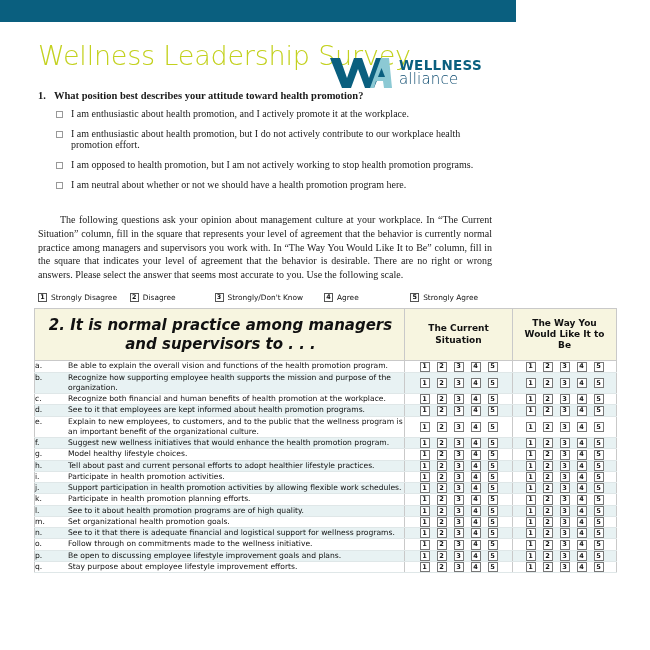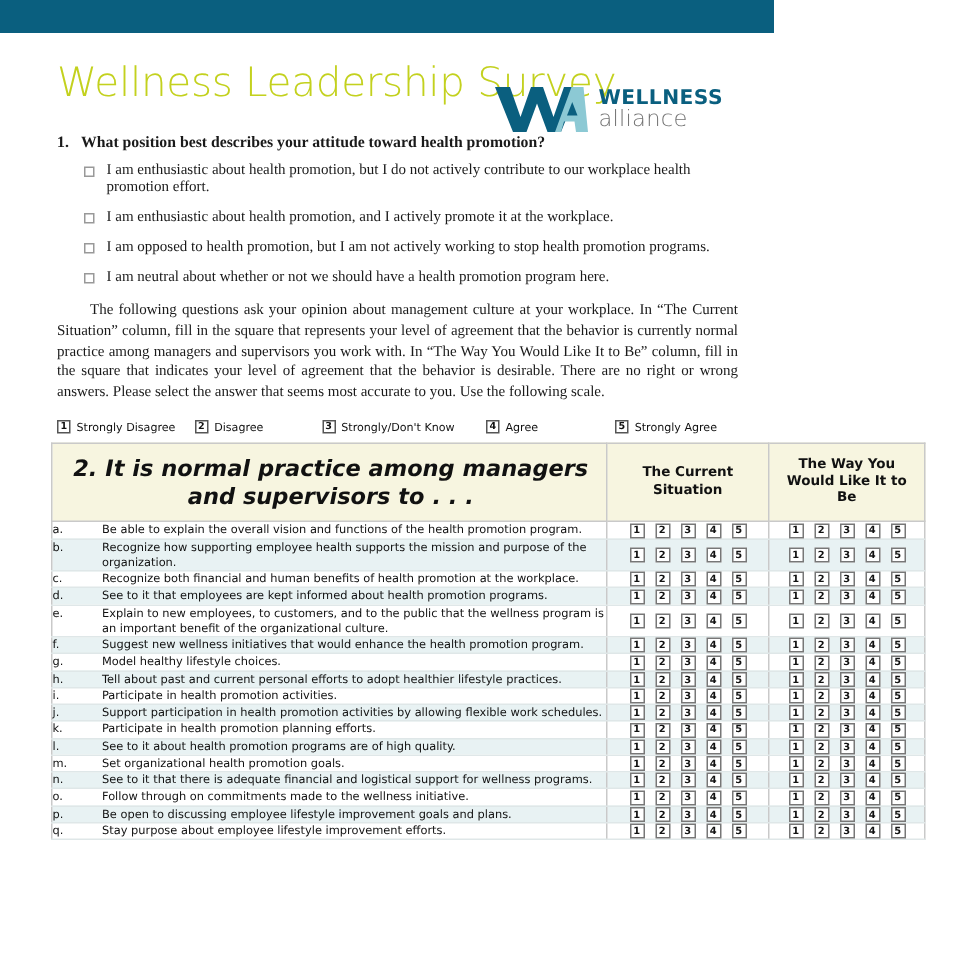--- a/index.html
+++ b/index.html
@@ -59,21 +59,21 @@
   .logo-text .l1 {
     font-size: 13.5px;
     font-weight: bold;
     letter-spacing: 0.3px;
     color: #0a5f7f;
   }
   .logo-text .l2 {
     font-size: 15px;
     font-weight: 300;
     letter-spacing: 0.2px;
-    color: #737373;
+    color: #0c4a6e;
     margin-top: 1px;
   }
 
   
   .q1 {
     padding: 0 34px 0 38px;
     margin-top: 2px;
   }
   .q1-title {
     display: flex;
@@ -96,21 +96,21 @@
     border: 1px solid #999;
     background: #fff;
     flex: none;
     margin-top: 3px;
     margin-right: 8px;
   }
 
   
   .instructions {
     padding: 0 24px 0 38px;
-    margin-top: 10px;
+    margin-top: 23px;
     font-size: 10px;
     line-height: 1.38;
     color: #1a1a1a;
     text-align: justify;
     text-indent: 22px;
   }
 
   
   .scale {
     display: flex;
@@ -244,25 +244,25 @@
   </div>
 
   <div class="q1">
     <div class="q1-title">
       <span class="q1-num">1.</span>
       <span>What position best describes your attitude toward health promotion?</span>
     </div>
     <div class="q1-opts">
       <label class="q1-opt">
         <span class="cbox"></span>
-        <span>I am enthusiastic about health promotion, but I do not actively contribute to our workplace health promotion effort.</span>
+        <span>I am enthusiastic about health promotion, and I actively promote it at the workplace.</span>
       </label>
       <label class="q1-opt">
         <span class="cbox"></span>
-        <span>I am enthusiastic about health promotion, and I actively promote it at the workplace.</span>
+        <span>I am enthusiastic about health promotion, but I do not actively contribute to our workplace health promotion effort.</span>
       </label>
       <label class="q1-opt">
         <span class="cbox"></span>
         <span>I am opposed to health promotion, but I am not actively working to stop health promotion programs.</span>
       </label>
       <label class="q1-opt">
         <span class="cbox"></span>
         <span>I am neutral about whether or not we should have a health promotion program here.</span>
       </label>
     </div>

